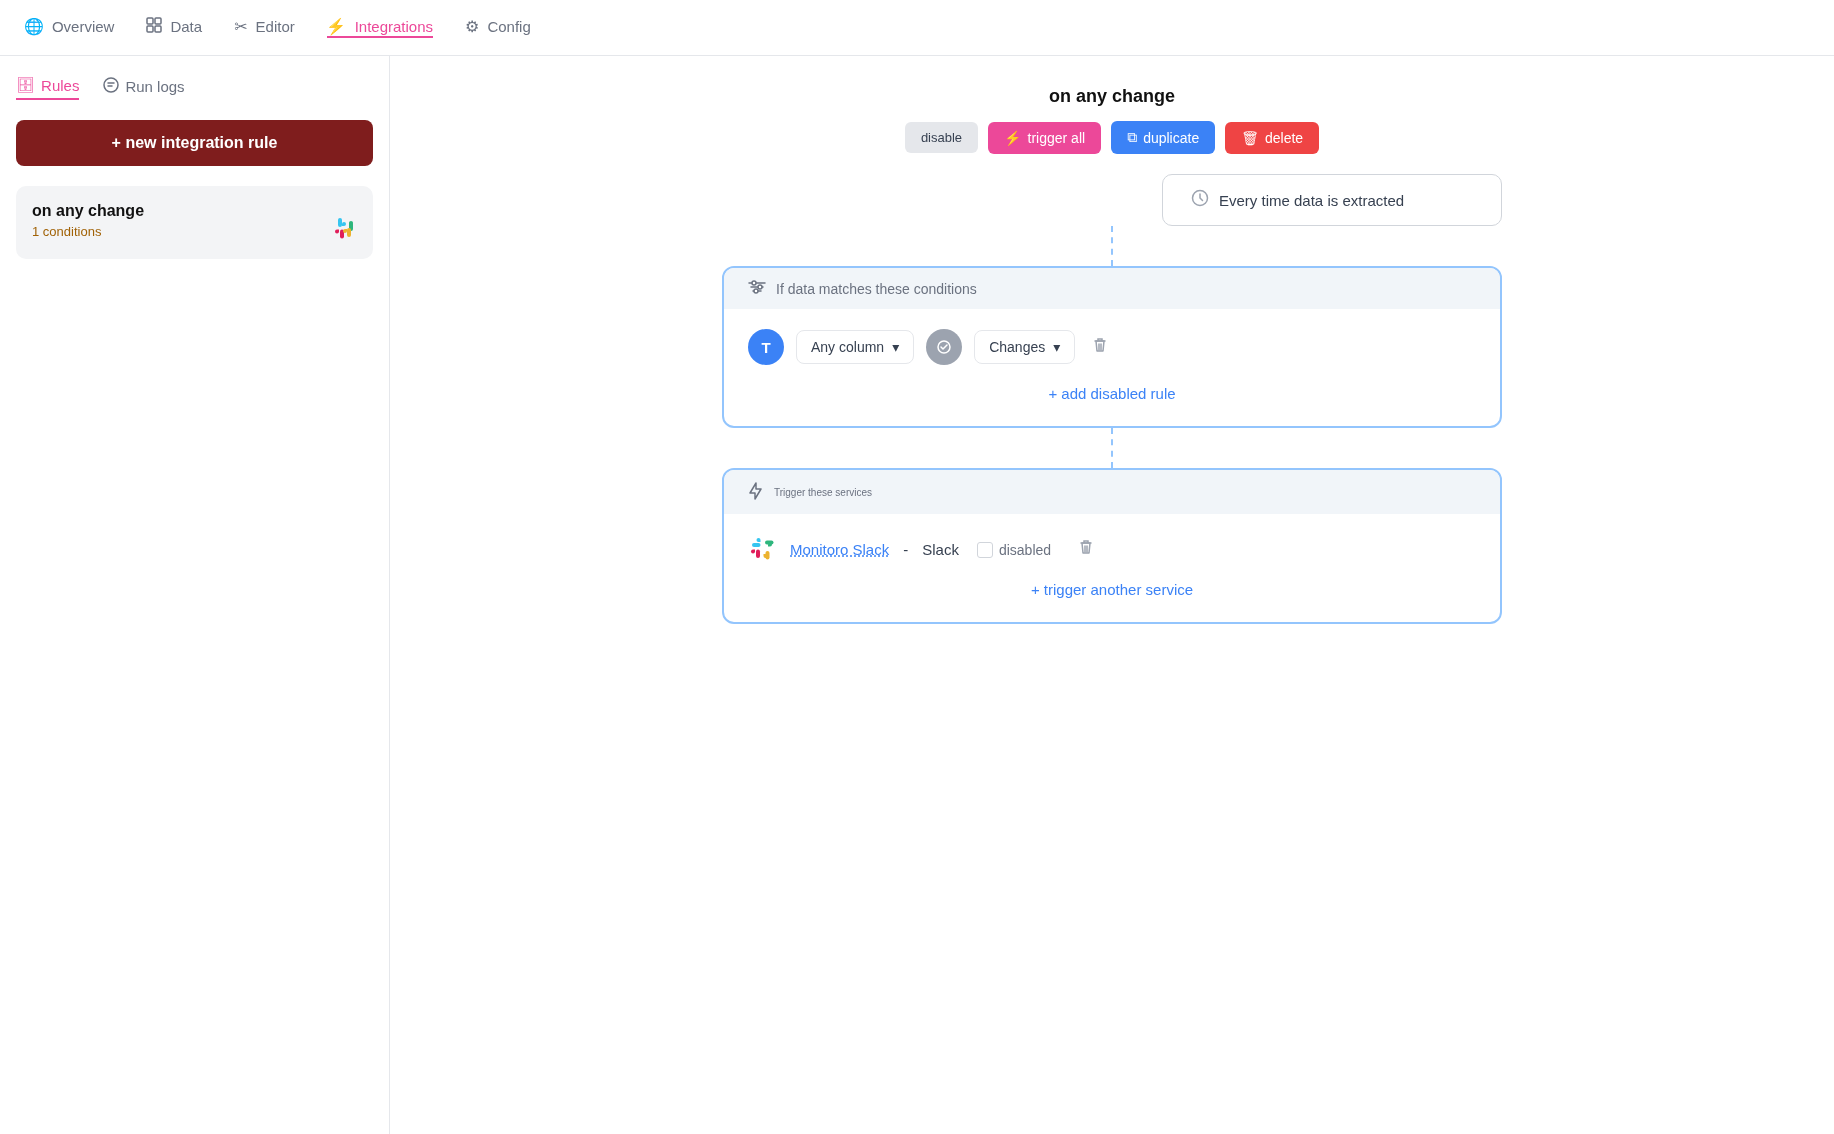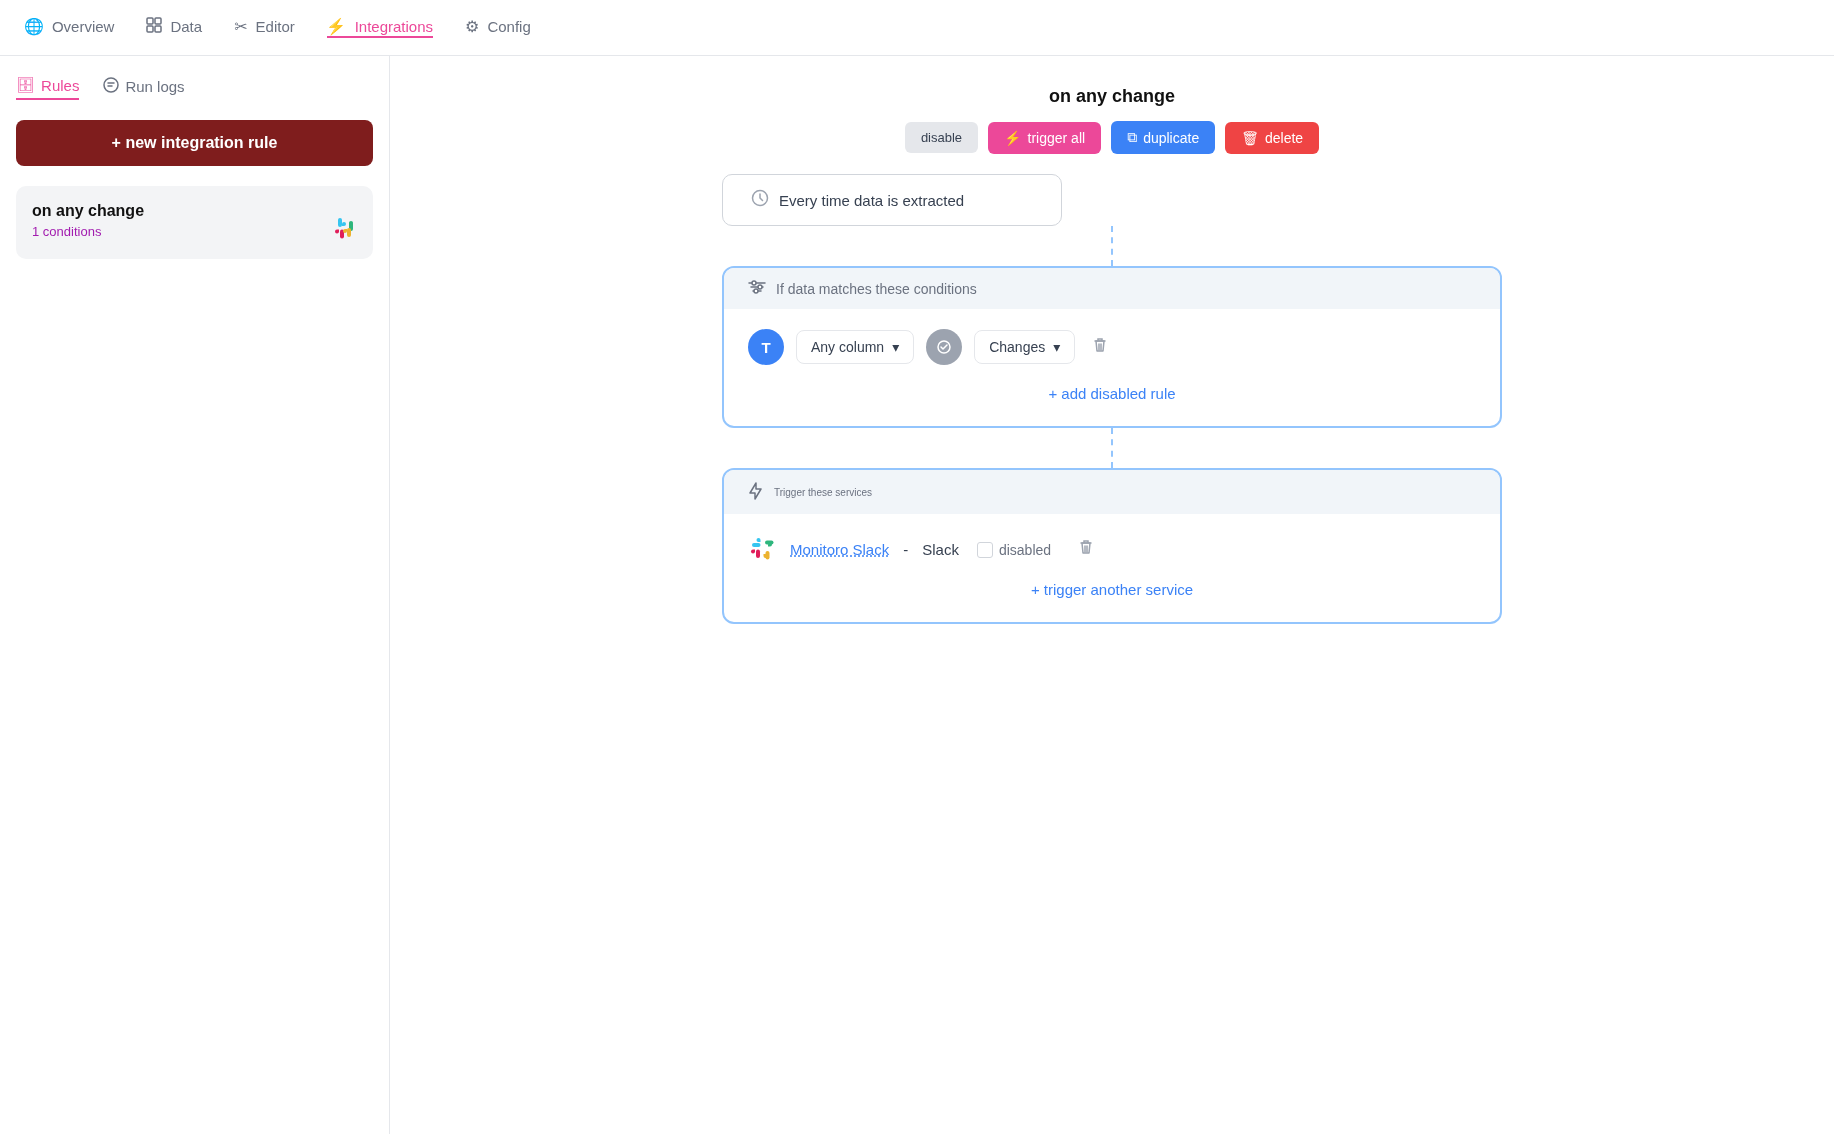--- a/index.html
+++ b/index.html
@@ -56,21 +56,21 @@
       text-align: center;
     }
 
     .rule-card {
       background: #f3f4f6; border-radius: 10px;
       padding: 16px 16px 20px;
       cursor: pointer;
       position: relative;
     }
     .rule-card-title { font-size: 16px; font-weight: 600; color: #111; margin-bottom: 4px; }
-    .rule-card-conditions { font-size: 13px; color: #a21caf; }
+    .rule-card-conditions { font-size: 13px; color: #a16207; }
     .rule-card-icon {
       position: absolute; bottom: 14px; right: 14px;
     }
 
     
     .main {
       flex: 1;
       overflow-y: auto;
       padding: 30px 40px;
       background: #fff;
@@ -106,21 +106,21 @@
     }
     .btn-delete {
       background: #ef4444; color: #fff; border: none;
       padding: 8px 16px; border-radius: 6px; font-size: 14px;
       font-weight: 500; cursor: pointer;
       display: flex; align-items: center; gap: 6px;
     }
 
     
     .flow-container {
-      display: flex; flex-direction: column; align-items: flex-start;
+      display: flex; flex-direction: column; align-items: flex-end;
       gap: 0;
       max-width: 780px; margin: 0 auto;
     }
 
     .trigger-box {
       border: 1.5px solid #d1d5db; border-radius: 10px;
       padding: 14px 28px; display: flex; align-items: center; gap: 10px;
       background: #fff; font-size: 15px; color: #374151;
       min-width: 340px;
     }

